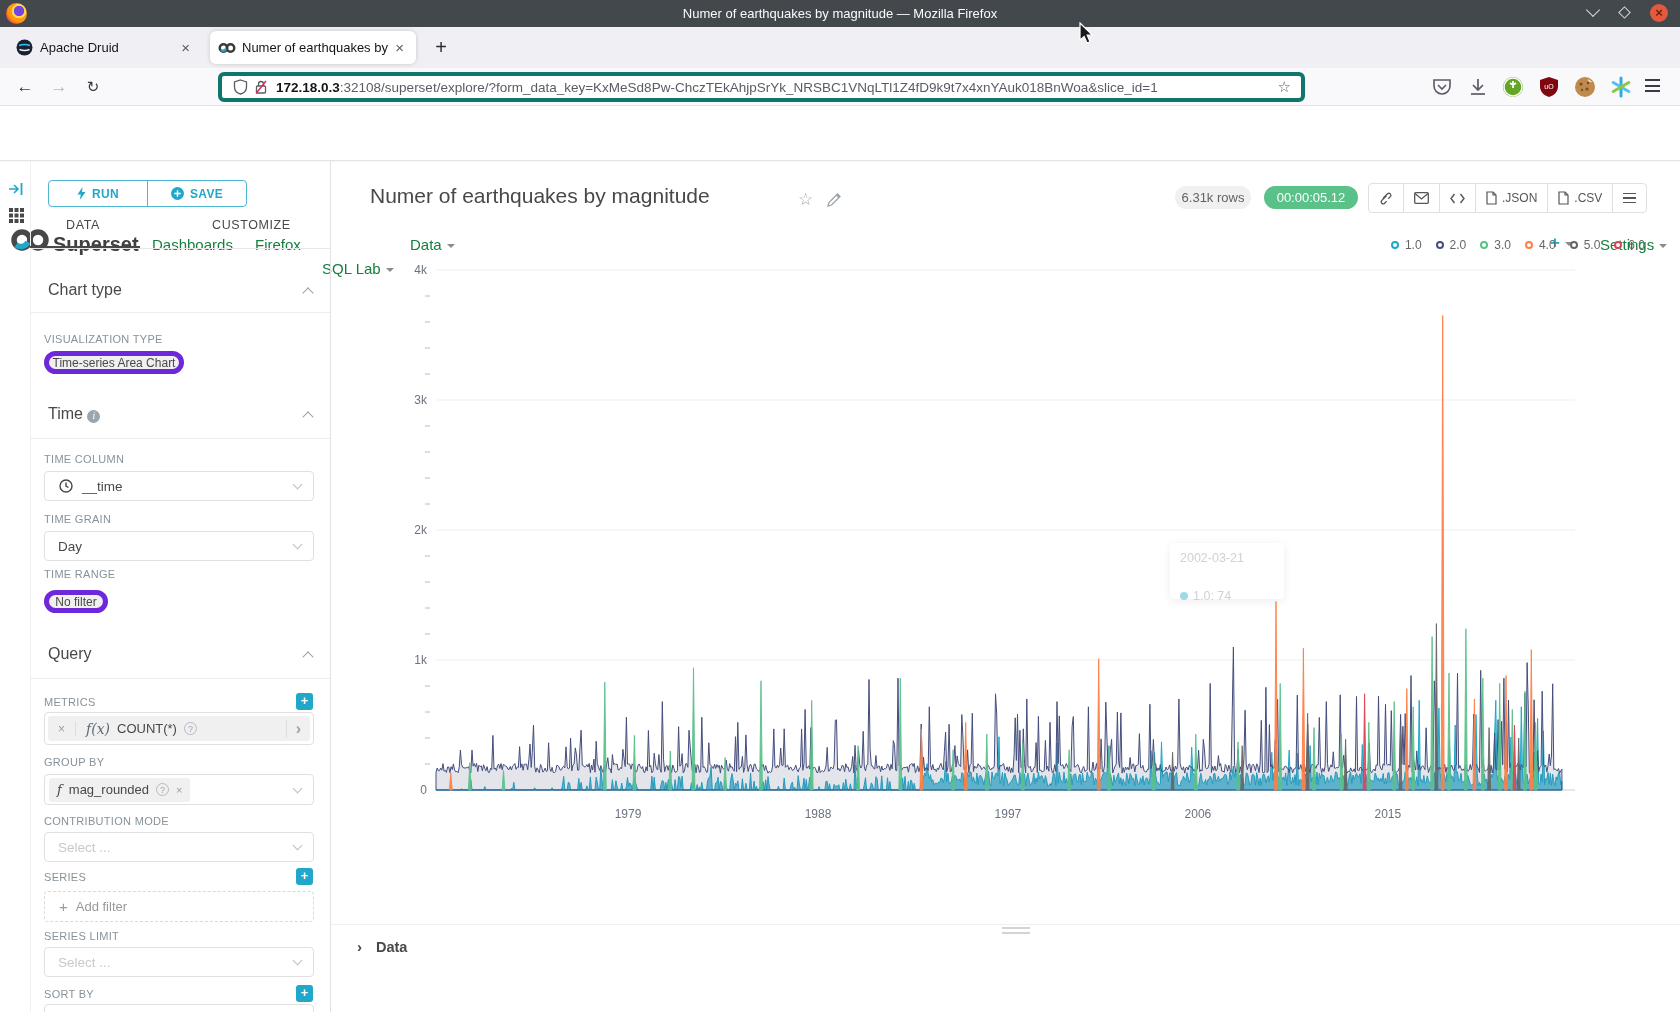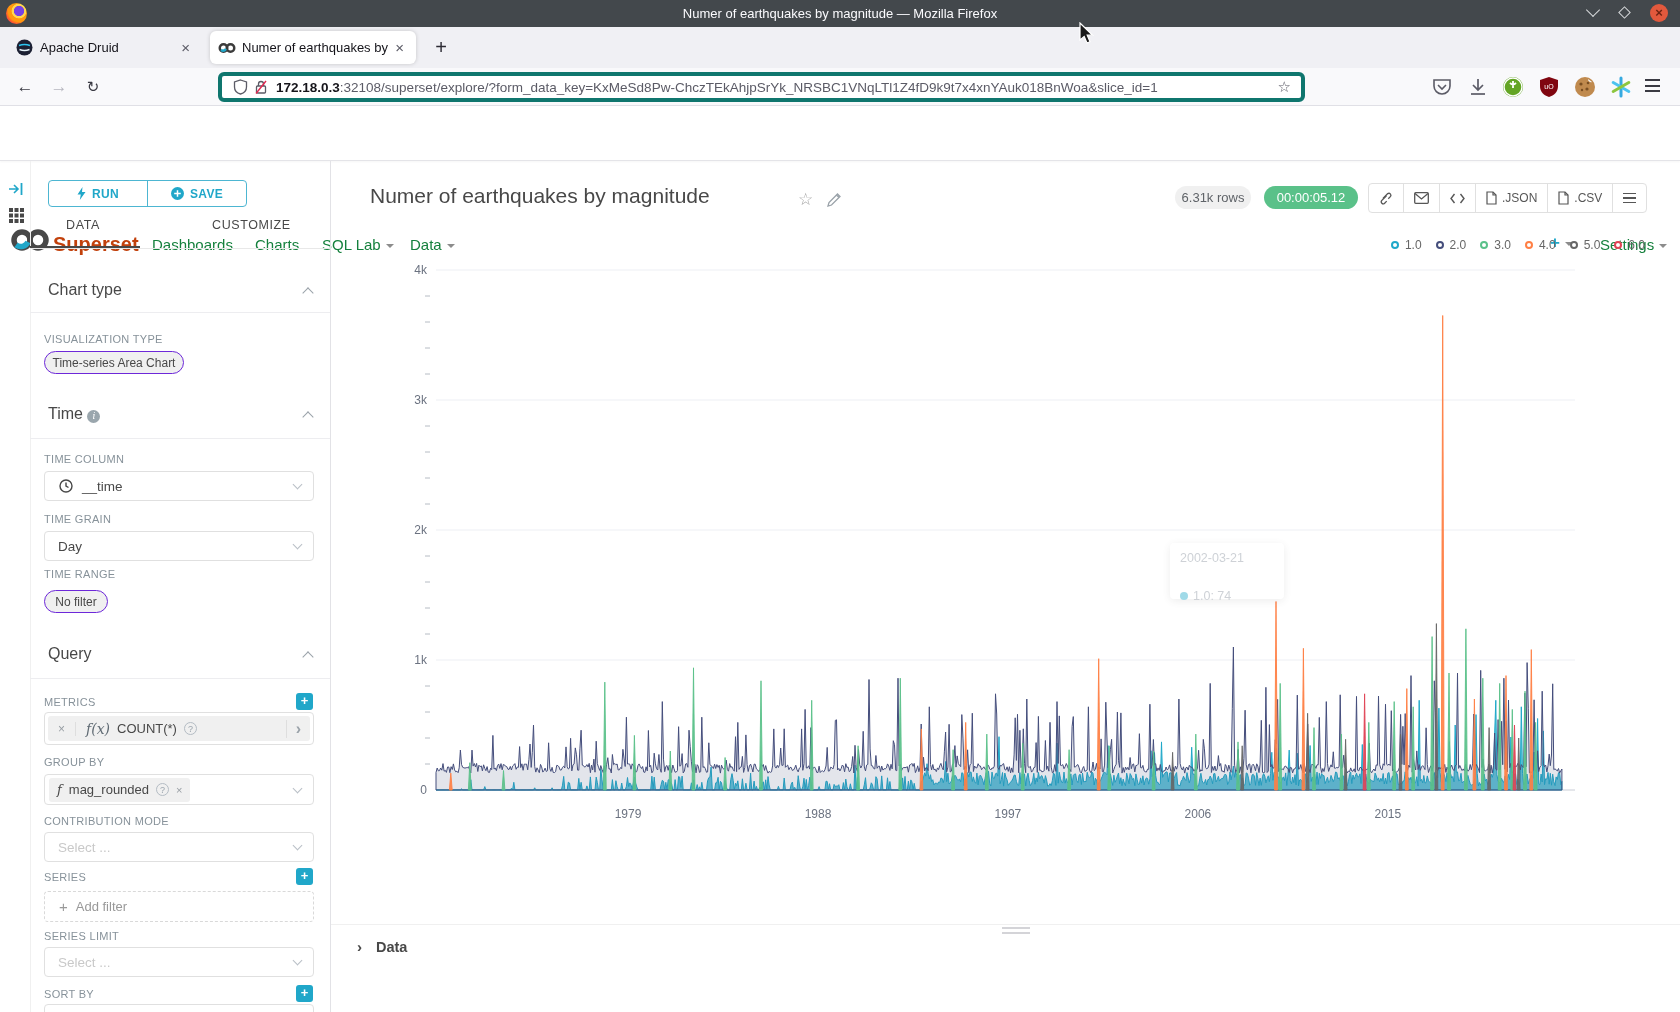--- a/index.html
+++ b/index.html
@@ -34,21 +34,21 @@
     font-size:17px; color:#3a3a43; }
   .urlfield { position:absolute; left:218px; top:4px; width:1087px; height:30px; background:#fff;
     border:4px solid #0f766e; border-radius:6px; display:flex; align-items:center; }
   .url-text { font-size:13.5px; color:#5b5b66; white-space:nowrap; overflow:hidden; }
   .url-host { color:#15141a; font-weight:bold; }
   .tb-ico { position:absolute; top:7px; width:24px; height:24px; }
 
   
   .ss-navbar { position:absolute; left:0; top:106px; width:1680px; height:55px; background:#fff;
     border-bottom:1px solid #e4e4e8; box-shadow:0 1px 2px rgba(0,0,0,.04); }
-  .brand-text { position:absolute; left:53px; top:127px; font-size:20px; font-weight:bold; color:#c2410c; }
+  .brand-text { position:absolute; left:53px; top:127px; font-size:20px; font-weight:bold; color:#404040; }
   .nav-item { position:absolute; top:130px; font-size:15px; color:#15803d; }
   .caret { display:inline-block; width:0; height:0; border-left:4px solid transparent;
     border-right:4px solid transparent; border-top:4px solid #8c8c8c; margin-left:5px; vertical-align:middle; }
 
   
   .vline { position:absolute; width:1px; background:#e2e2e6; }
   .hline { position:absolute; height:1px; background:#ededf0; }
 
   
   .runsave { position:absolute; left:48px; top:180px; width:199px; height:27px; display:flex;
@@ -60,21 +60,21 @@
   .ptab-underline { position:absolute; left:30px; top:246px; width:110px; height:3px; background:#484848; }
   .sec-head { position:absolute; left:48px; font-size:16px; color:#484848; }
   .sec-chev { position:absolute; left:304px; width:8px; height:8px; border-left:1.5px solid #9aa2a9;
     border-bottom:1.5px solid #9aa2a9; transform:rotate(135deg); }
   .plabel { position:absolute; left:44px; font-size:11px; font-weight:500; color:#87929A; letter-spacing:.3px; }
   .pselect { position:absolute; left:44px; width:270px; height:30px; border:1px solid #E0E0E0;
     border-radius:4px; background:#fff; display:flex; align-items:center; font-size:13.5px; color:#484848; }
   .sel-chev { position:absolute; right:12px; width:7px; height:7px; border-right:1.4px solid #b9bfc6;
     border-bottom:1.4px solid #b9bfc6; transform:rotate(45deg); margin-top:-3px; }
   .placeholder { color:#c9c9c9; }
-  .pill { position:absolute; background:#f0f0f0; border:1px solid #6d28d9; border-radius:12px;
+  .pill { position:absolute; background:#f0f0f0; border:5px solid #6d28d9; border-radius:12px;
     font-size:12px; color:#484848; display:flex; align-items:center; justify-content:center; }
   .plusbtn { position:absolute; left:296px; width:17px; height:17px; background:#20A7C9; border-radius:3px;
     color:#fff; font-size:13px; line-height:16px; text-align:center; font-weight:bold; }
   .metricbox { position:absolute; left:44px; top:712px; width:270px; height:33px; border:1px solid #E0E0E0;
     border-radius:4px; background:#fff; padding:3px; }
   .metric-inner { width:100%; height:100%; background:#f0f0f0; border-radius:3px; display:flex; align-items:center; }
   .help-ico { display:inline-block; width:13px; height:13px; border:1px solid #b4bcc4; border-radius:50%;
     color:#9aa4ad; font-size:9px; line-height:12px; text-align:center; }
   .fx { font-family:"DejaVu Serif", serif; font-style:italic; font-size:14px; color:#5f6a73; }
   .info-ico { display:inline-block; width:13px; height:13px; background:#9aa6ad; border-radius:50%;
@@ -202,22 +202,22 @@
 
   <div class="ss-navbar">
     <svg width="38" height="26" viewBox="0 0 38 24" style="position:absolute;left:11px;top:121px;">
       <circle cx="11" cy="12" r="8" fill="none" stroke="#484848" stroke-width="5.5"></circle>
       <circle cx="27" cy="12" r="8" fill="none" stroke="#484848" stroke-width="5.5"></circle>
       <path d="M5 17 A8 8 0 0 0 17 14" stroke="#20A7C9" stroke-width="5.5" fill="none"></path>
       <path d="M21 8 A8 8 0 0 1 30 5.5" stroke="#20A7C9" stroke-width="0" fill="none"></path>
     </svg>
     <div class="brand-text">Superset</div>
     <div class="nav-item" style="left:152px;">Dashboards</div>
-    <div class="nav-item" style="left:255px;">Charts</div>
-    <div class="nav-item" style="left:322px;"><span>SQL Lab</span><span class="caret"></span></div>
+    <div class="nav-item" style="left:255px;">Firefox</div>
+    <div class="nav-item" style="left:322px;margin-top:24px;"><span>SQL Lab</span><span class="caret"></span></div>
     <div class="nav-item" style="left:410px;"><span>Data</span><span class="caret"></span></div>
     <div class="nav-item" style="left:1550px; color:#20A7C9; font-weight:bold; font-size:17px; top:127px;"><span>+</span><span class="caret"></span></div>
     <div class="nav-item" style="left:1600px;"><span>Settings</span><span class="caret"></span></div>
   </div>
 
   <div class="vline" style="left:30px; top:161px; height:851px; background:#f0f0f0;"></div>
   <svg width="16" height="14" viewBox="0 0 16 14" style="position:absolute;left:8px;top:182px;">
     <path d="M1 7 h9 M6 3 l4 4 l-4 4" stroke="#20A7C9" stroke-width="1.6" fill="none"></path>
     <path d="M13.5 1 v12" stroke="#20A7C9" stroke-width="1.8"></path>
   </svg>

